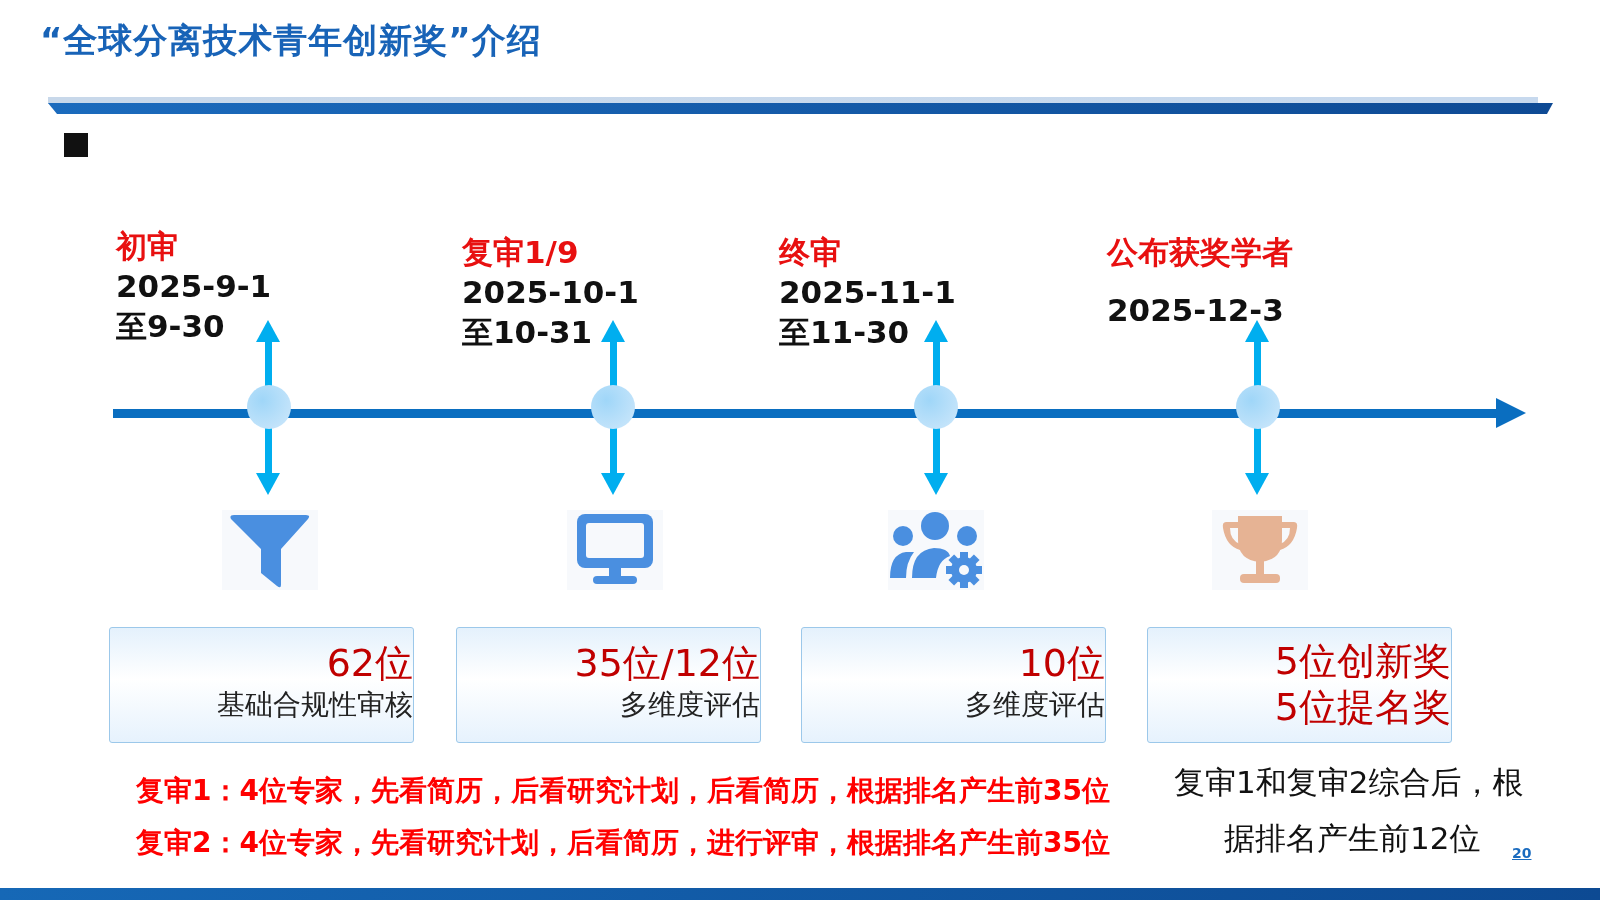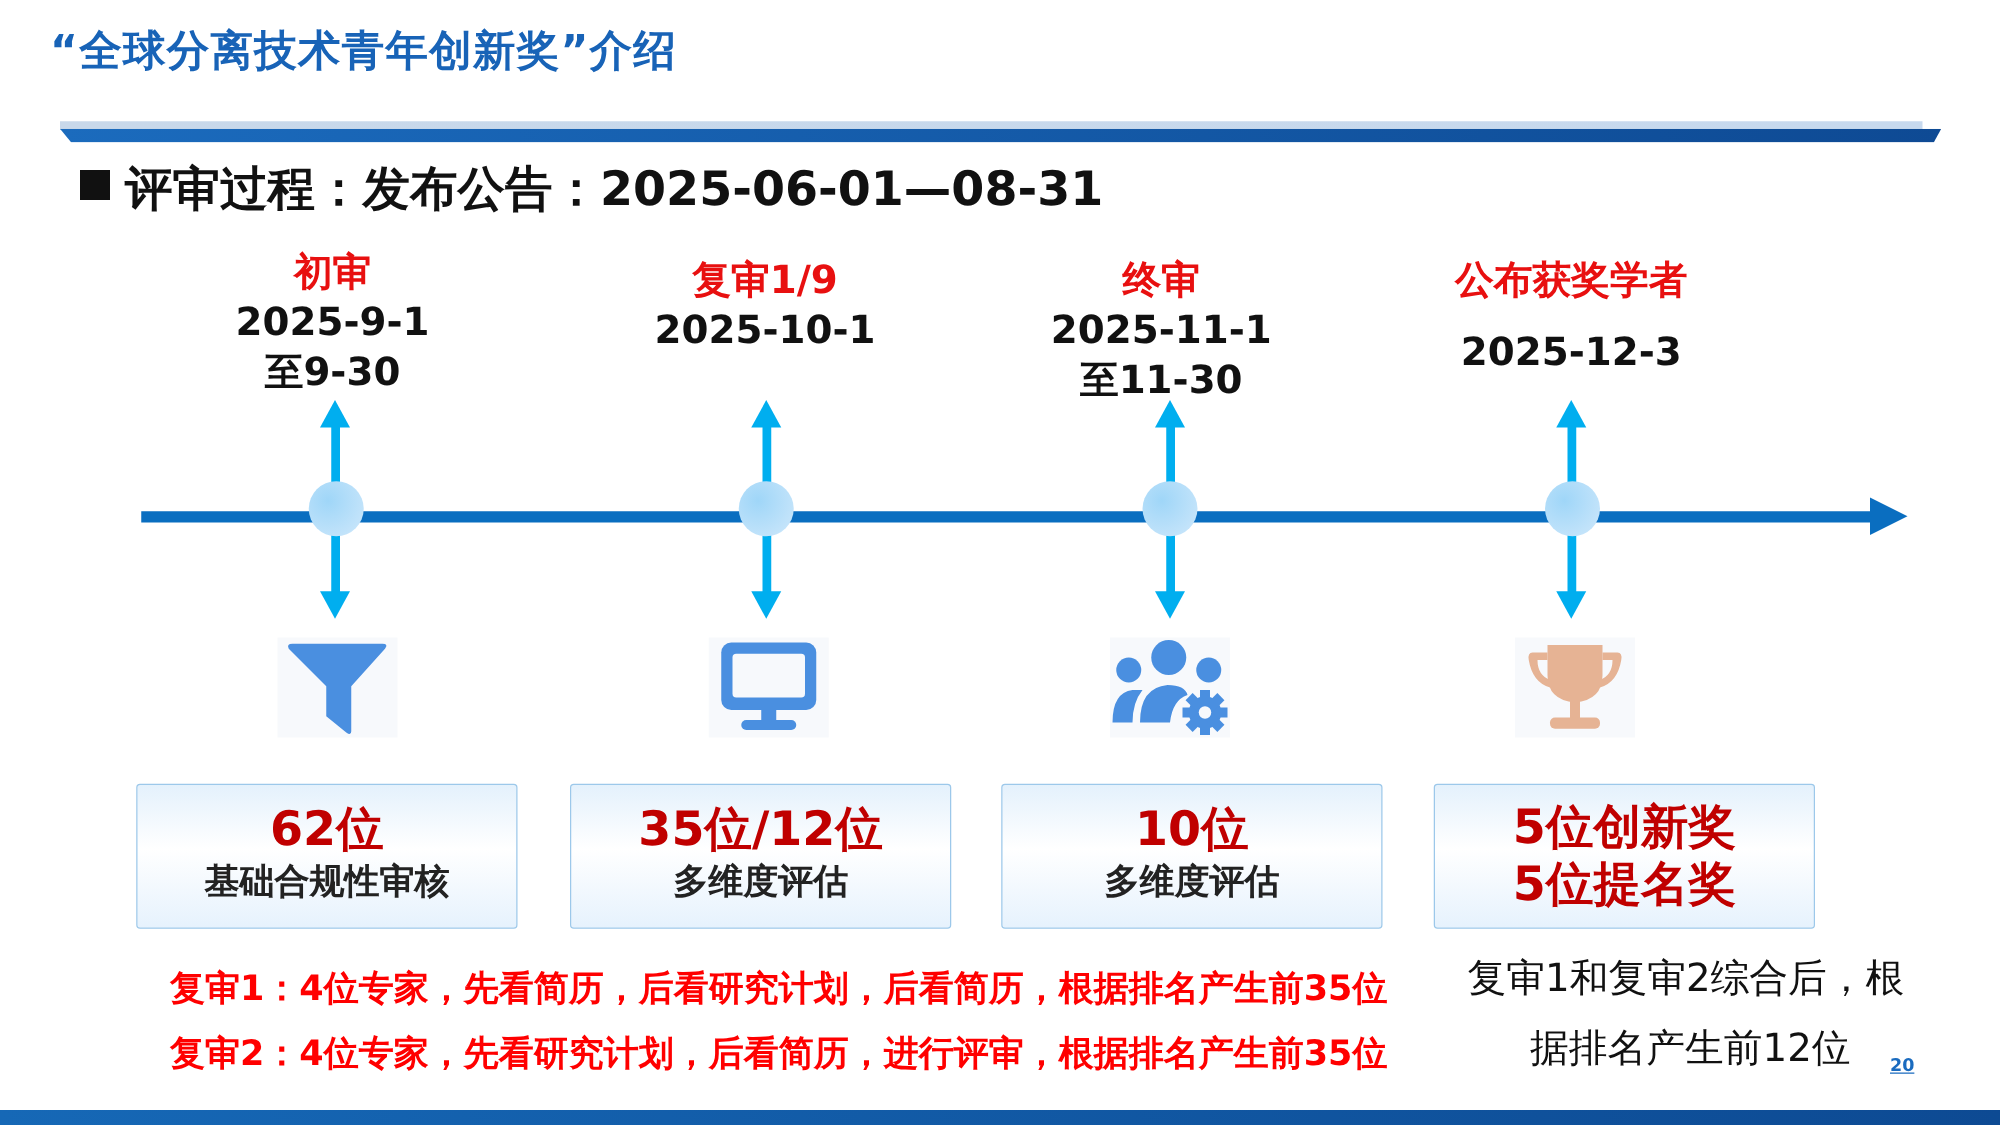--- a/index.html
+++ b/index.html
@@ -5,60 +5,61 @@
     html, body { margin:0; padding:0; }
     body { width:1600px; height:900px; position:relative; overflow:hidden; background:#ffffff;
            font-family:"DejaVu Sans", "Liberation Sans", sans-serif; }
     .abs { position:absolute; }
     .title { left:40px; top:18px; font-size:34px; font-weight:bold; color:#1863b7; letter-spacing:1px; white-space:nowrap; }
     .title-bar-light { left:48px; top:97px; width:1490px; height:7px; background:linear-gradient(90deg,#c8d8ea,#c7d9ee); }
     .title-bar { left:48px; top:103px; width:1505px; height:11px; background:linear-gradient(90deg,#1b6bbd,#0e4a94);
                  clip-path:polygon(0 0,100% 0,99.6% 100%,0.6% 100%); }
     .subtitle { left:64px; top:126px; font-size:38px; font-weight:bold; color:#111; white-space:nowrap; }
     .subtitle .bullet { display:inline-block; width:24px; height:24px; background:#111; margin-right:12px; vertical-align:4px; }
-    .stage-head { text-align:center; width:300px; font-weight:bold; }
+    .stage-head { text-align:left; width:300px; font-weight:bold;margin-top:28px; }
     .stage-head .name { color:#e81010; font-size:31px; line-height:40px; }
     .stage-head .date { color:#111; font-size:31px; line-height:40px; }
     .timeline-line { left:113px; top:409px; width:1390px; height:9px; background:#0a6ec0; }
     .timeline-arrow { left:1496px; top:398px; width:0; height:0; border-top:15px solid transparent; border-bottom:15px solid transparent; border-left:30px solid #0a6ec0; }
     .node { width:44px; height:44px; border-radius:50%; background:radial-gradient(circle at 35% 35%,#9fd6f8,#cfe8fb); }
     .vstem { width:7px; background:#00aeef; }
     .arrow-up { width:0; height:0; border-left:12px solid transparent; border-right:12px solid transparent; border-bottom:22px solid #00aeef; }
     .arrow-down { width:0; height:0; border-left:12px solid transparent; border-right:12px solid transparent; border-top:22px solid #00aeef; }
     .icon-box { width:96px; height:80px; background:#f7f9fc; display:flex; align-items:center; justify-content:center; }
     .card { width:305px; height:116px; border:1px solid #9cc8ea; border-radius:3px;
             background:linear-gradient(180deg,#e4f1fc 0%,#ffffff 45%,#e6f2fd 100%);
-            box-sizing:border-box; text-align:center; font-weight:bold; }
+            box-sizing:border-box; text-align:right; font-weight:normal; }
     .card .count { color:#c00000; font-size:38px; line-height:46px; margin-top:12px; }
     .card .desc { color:#222; font-size:28px; line-height:38px; }
     .card .count2 { color:#c00000; font-size:38px; line-height:46px; }
     .note-red { left:136px; font-size:28px; font-weight:bold; color:#ff0000; white-space:nowrap; }
     .note-black { font-size:31px; font-weight:normal; color:#111; white-space:nowrap; }
     .page-num { left:1512px; top:845px; font-size:14px; font-weight:bold; color:#1a6bbf;text-decoration:underline; }
     .footer-bar { left:0; top:888px; width:1600px; height:12px; background:linear-gradient(90deg,#1668b6,#0d4a93); }
   </style>
 </head>
 <body>
 
 <div class="abs title">“全球分离技术青年创新奖”介绍</div>
 <div class="abs title-bar-light"></div>
 <div class="abs title-bar"></div>
 
 <div class="abs subtitle">
-  <span class="bullet"></span><span>评审过程：发布公告：2025-06-01—08-31</span>
+  <span class="bullet"></span>
 </div>
 
 <div class="abs stage-head" style="left:116px; top:198px;">
   <div class="name">初审</div>
   <div class="date">2025-9-1</div>
   <div class="date">至9-30</div>
 </div>
 <div class="abs stage-head" style="left:462px; top:204px;">
   <div class="name">复审1/9</div>
   <div class="date">2025-10-1</div>
+  <div class="date">至10-31</div>
 </div>
 <div class="abs stage-head" style="left:779px; top:204px;">
   <div class="name">终审</div>
   <div class="date">2025-11-1</div>
   <div class="date">至11-30</div>
 </div>
 <div class="abs stage-head" style="left:1107px; top:204px;">
   <div class="name">公布获奖学者</div>
   <div class="date" style="margin-top:18px;">2025-12-3</div>
 </div>

